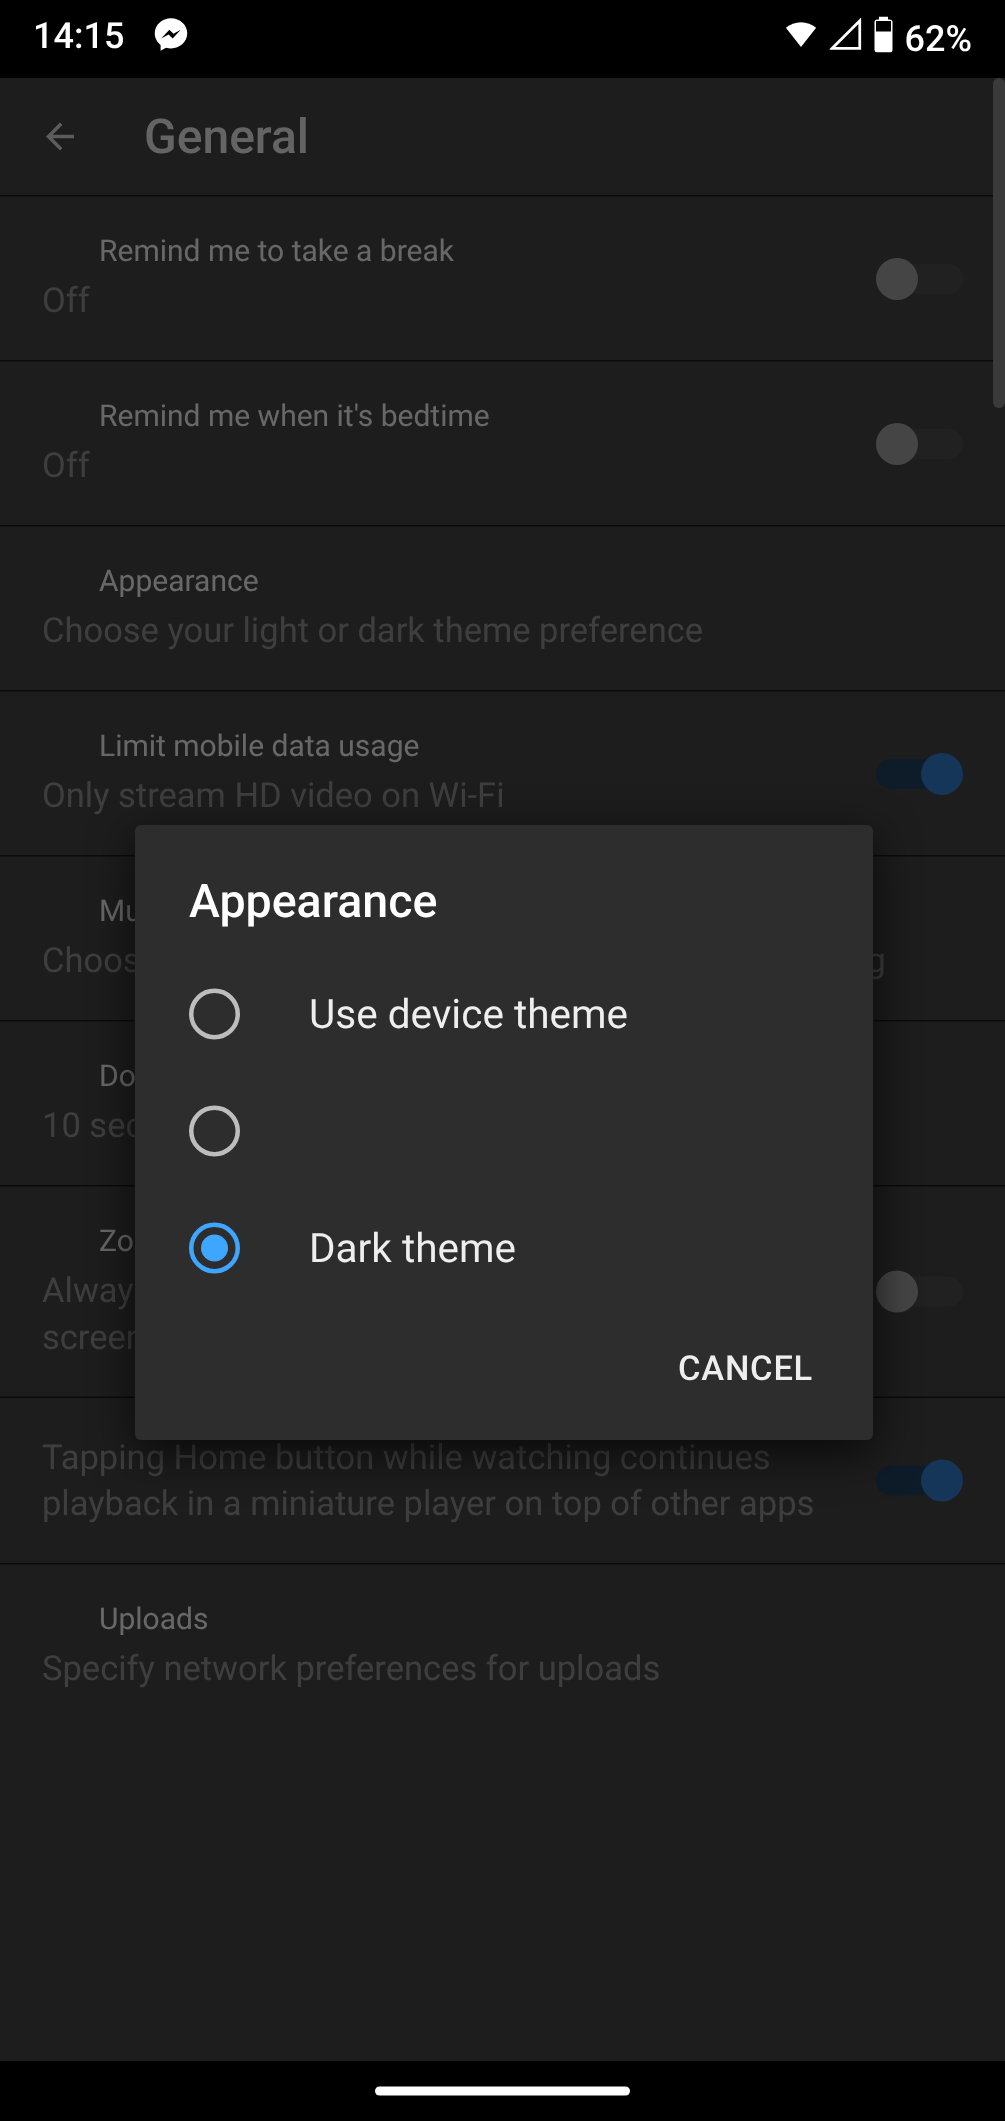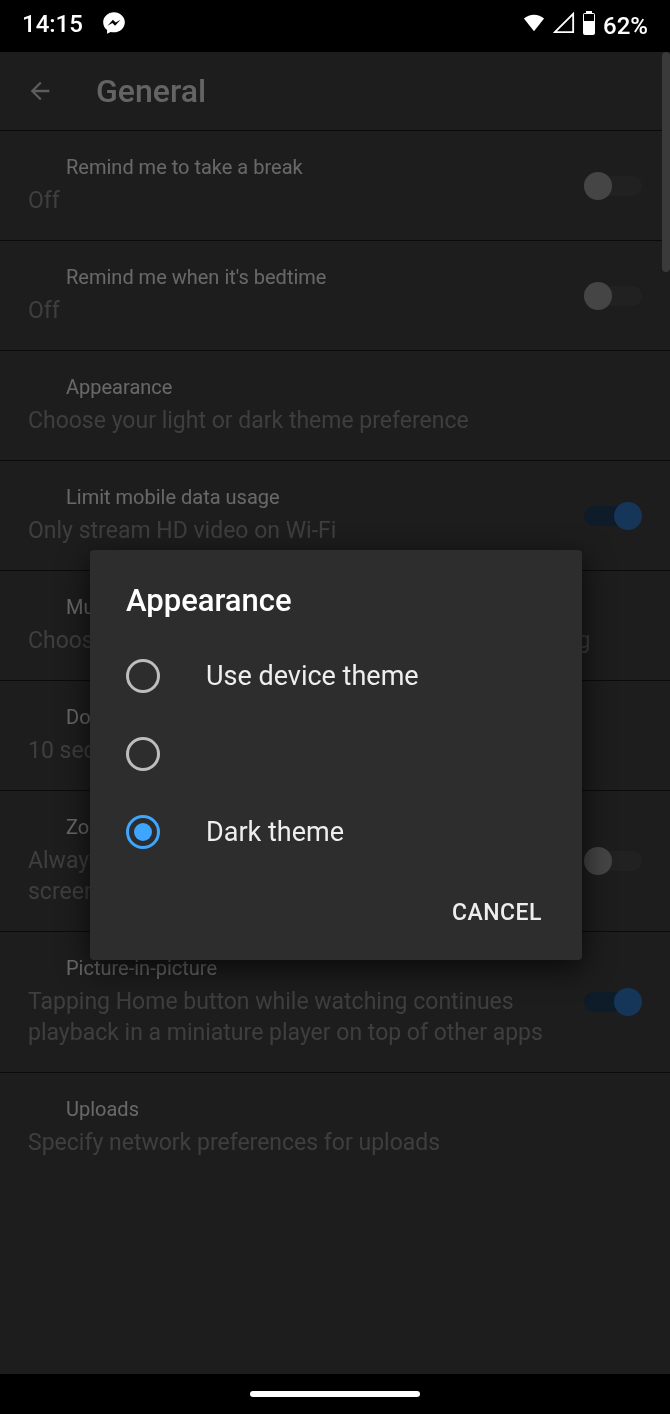--- a/index.html
+++ b/index.html
@@ -147,21 +147,20 @@
           <div class="title">Zoom to fill screen</div>
           <div class="sub">Always zoom so that videos fill the screen in full screen</div>
         </div>
         <div class="switch">
           <div class="track"></div>
           <div class="thumb"></div>
         </div>
       </div>
       <div class="row">
         <div class="txt">
-          <div class="title">Picture-in-picture</div>
           <div class="sub">Tapping Home button while watching continues playback in a miniature player on top of other apps</div>
         </div>
         <div class="switch on">
           <div class="track"></div>
           <div class="thumb"></div>
         </div>
       </div>
       <div class="row">
         <div class="txt">
           <div class="title">Uploads</div>

